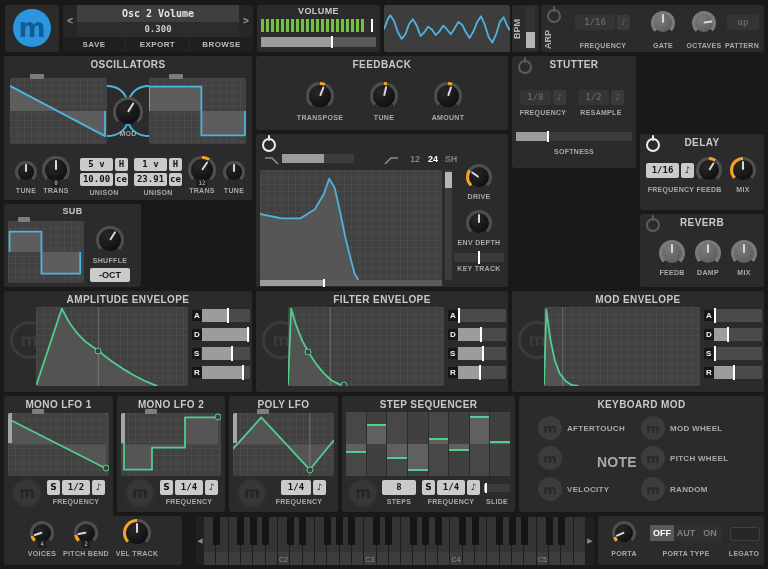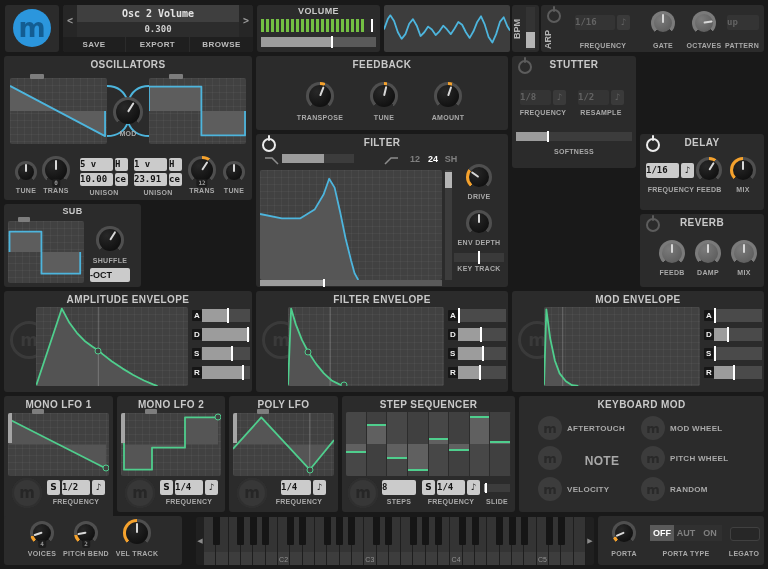--- a/index.html
+++ b/index.html
@@ -28,21 +28,21 @@
   .hs>.hh{position:absolute;left:calc(var(--p) - 1px);top:-1px;bottom:-1px;width:2px;background:#fff}
   .vs>.f{position:absolute;left:0;right:0;bottom:0;height:var(--p);background:#8f8f8f}
   .vs>.hh{position:absolute;left:0;right:0;bottom:calc(var(--p) - 1px);height:2px;background:#fff}
   .vh>.hh{position:absolute;left:0;right:0;top:var(--p);height:16px;background:#b5b5b5}
   .ht>.hh{position:absolute;left:calc(var(--p) - 1px);top:-2px;bottom:-2px;width:2px;background:#fff}
   
   .meter{position:absolute;background:#2e2e2e;overflow:hidden}
   .meter .st{position:absolute;left:0;top:0;bottom:0;background:repeating-linear-gradient(90deg,#74c043 0 3px,rgba(0,0,0,0) 3px 5px)}
   .meter .pk{position:absolute;top:0;bottom:0;width:2px;background:#fff}
   
-  .selbox{position:absolute;background:#cbcbcb;color:#141414;font:700 9px/15px "DejaVu Sans Mono",monospace;border-radius:2px}
+  .selbox{position:absolute;background:#cbcbcb;color:#141414;font:700 9px/15px "DejaVu Sans Mono",monospace;text-align:center;border-radius:2px}
   .selbox.dis{background:#343434;color:#636363}
   .notebtn{position:absolute;background:#cbcbcb;color:#141414;font:700 9px/15px "DejaVu Sans",sans-serif;text-align:center;border-radius:2px}
   .notebtn.dis{background:#3a3a3a;color:#636363}
   .segs{position:absolute;display:flex}
   .segs span{flex:1;text-align:center;font-size:9px;font-weight:700;color:#808080;background:#303030;line-height:16px}
   .segs span.active{background:#5a5a5a;color:#fff}
   
   .mlogo{position:absolute;border-radius:50%;display:flex;align-items:center;justify-content:center;font-family:"DejaVu Sans",sans-serif;font-weight:700}
   .mlogo.big{background:#2b96dd;color:#135d92;font-size:26px}
   .mlogo.faint{border:3px solid #3a3a3a;color:#3a3a3a;background:transparent;font-size:17px}
@@ -218,21 +218,20 @@
     <div class="lbl" style="left:98px;top:58px;width:60px">TUNE</div>
     <div class="knob" style="left: 178px; top: 26px; width: 28px; height: 28px; background: conic-gradient(from -135deg, rgb(79, 79, 79) 0deg, rgb(79, 79, 79) 135deg, rgb(245, 162, 45) 135deg, rgb(245, 162, 45) 153.9deg, rgb(79, 79, 79) 153.9deg, rgb(79, 79, 79) 270deg, rgba(0, 0, 0, 0) 270deg, rgba(0, 0, 0, 0) 360deg);">
         <i class="kb"></i>
         <i class="kp" style="transform: translateX(-50%) rotate(18.9deg);"></i>
       </div>
     <div class="lbl" style="left:162px;top:58px;width:60px">AMOUNT</div>
   </div>
 
   <div class="panel" style="left:256px;top:134px;width:252px;height:153px">
     <div class="pwr on" style="left:6px;top:4px"></div>
-    <div class="title">FILTER</div>
     <svg style="position:absolute;left:8px;top:21px" width="16" height="10" viewBox="0 0 16 10">
         <path d="M1,3 L8,3 L14,9" fill="none" stroke="#8d8d8d" stroke-width="1.5"></path>
       </svg>
     <div class="hs nh" style="left: 26px; top: 20px; width: 72px; height: 9px; background: rgb(60, 60, 60); --p: 58%;">
         <i class="f" style="position: absolute;"></i>
       </div>
     <svg style="position:absolute;left:127px;top:21px" width="16" height="10" viewBox="0 0 16 10">
         <path d="M2,9 L8,3 L15,3" fill="none" stroke="#8d8d8d" stroke-width="1.5"></path>
       </svg>
     <div class="segs" style="left:150px;top:17px;width:54px;background:transparent">
@@ -560,21 +559,21 @@
         <i class="hh" style="position: absolute;"></i>
       </div>
     <div class="lbl" style="left:140px;top:102px;width:30px">SLIDE</div>
   </div>
 
   <div class="panel" style="left:519px;top:396px;width:245px;height:116px">
     <div class="title">KEYBOARD MOD</div>
     <div class="mlogo btn" style="left:19px;top:20px;width:24px;height:24px">m</div>
     <div class="lbl" style="left:48px;top:28px;width:70px;text-align:left;font-size:8px">AFTERTOUCH</div>
     <div class="mlogo btn" style="left:19px;top:50px;width:24px;height:24px">m</div>
-    <div class="lbl" style="left:48px;top:58px;width:70px;text-align:center;font-size:12px">NOTE</div>
+    <div class="lbl" style="left:48px;top:58px;width:70px;text-align:right;font-size:14px">NOTE</div>
     <div class="mlogo btn" style="left:19px;top:81px;width:24px;height:24px">m</div>
     <div class="lbl" style="left:48px;top:89px;width:70px;text-align:left;font-size:8px">VELOCITY</div>
     <div class="mlogo btn" style="left:122px;top:20px;width:24px;height:24px">m</div>
     <div class="lbl" style="left:151px;top:28px;width:74px;text-align:left;font-size:8px">MOD WHEEL</div>
     <div class="mlogo btn" style="left:122px;top:50px;width:24px;height:24px">m</div>
     <div class="lbl" style="left:151px;top:58px;width:74px;text-align:left;font-size:8px">PITCH WHEEL</div>
     <div class="mlogo btn" style="left:122px;top:81px;width:24px;height:24px">m</div>
     <div class="lbl" style="left:151px;top:89px;width:74px;text-align:left;font-size:8px">RANDOM</div>
   </div>
 

